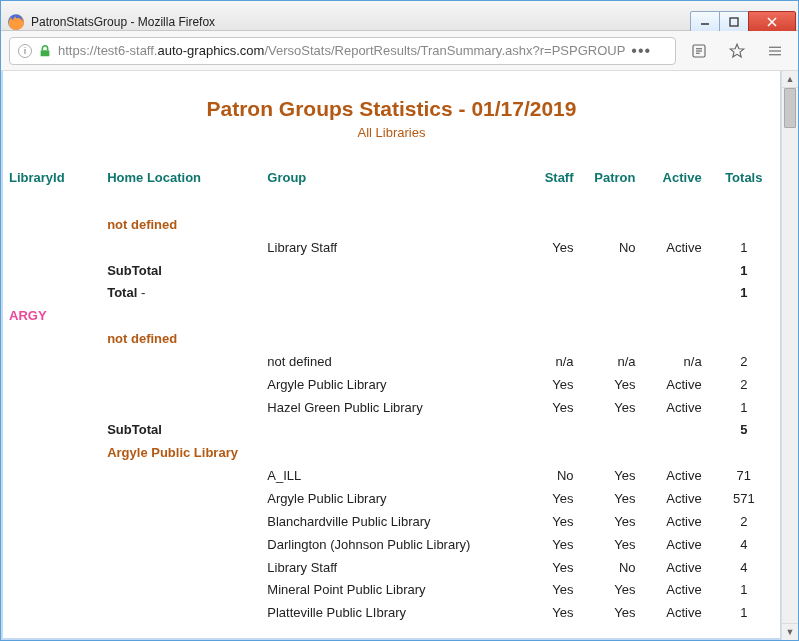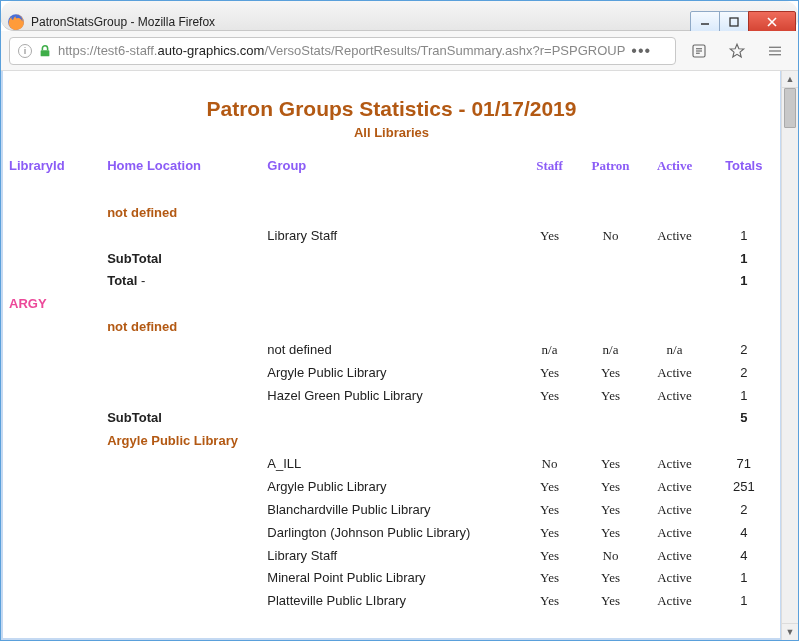--- a/index.html
+++ b/index.html
@@ -1,20 +1,20 @@
 <!DOCTYPE html>
 <html><head>
 <meta charset="utf-8">
 <style>
   * { box-sizing: border-box; margin: 0; padding: 0; }
   body { font-family: "Segoe UI", Tahoma, sans-serif; font-size: 12px; background: #fff; overflow: hidden; width: 799px; height: 641px; }
 
   
   .window { width: 799px; height: 641px; border: 1px solid #5aa0db; background: #fff; display: flex; flex-direction: column; }
-  .titlebar { height: 30px; background: linear-gradient(#f6f6f6,#e6e6e6); border-bottom: 1px solid #c8c8c8; display: flex; align-items: center; padding: 12px 0 0 6px; border-radius: 13px; }
+  .titlebar { height: 30px; background: linear-gradient(#f6f6f6,#e6e6e6); border-bottom: 1px solid #c8c8c8; display: flex; align-items: center; padding: 12px 0 0 6px; }
   .ff-icon { width: 18px; height: 18px; margin-right: 6px; }
   .title-text { flex: 1; font-size: 12px; color: #222; }
   .win-btns { display: flex; height: 22px; margin-right: 2px; }
   .win-btn { width: 30px; height: 22px; border: 1px solid #8fa9c6; background: linear-gradient(#f5faff,#d9e9fb); margin-left: -1px; display: flex; align-items: center; justify-content: center; font-size: 10px; color: #333; }
   .win-btn.min { border-top-left-radius: 2px; border-bottom-left-radius: 2px; }
   .win-btn.close { width: 48px; background: linear-gradient(#ef6b5a,#d34332); border-color: #a83226; color: #fff; border-top-right-radius: 2px; border-bottom-right-radius: 2px; }
   .win-btn svg { display:block; }
 
   
   .urlbar { height: 40px; background: #f7f7f7; border-bottom: 1px solid #dcdcdc; display: flex; align-items: center; padding: 0 8px; gap: 8px; }
@@ -29,27 +29,27 @@
 
   
   .content-wrap { flex:1; position:relative; background:#c4d9f2; padding: 0 0 0 0; }
   .page { position:absolute; left:2px; right:18px; top:0; bottom:2px; background:#fff; overflow:hidden; padding-top:18px; }
   .vscroll { position:absolute; right:0; top:0; bottom:0; width:17px; background:#f0f0f0; border-left:1px solid #dcdcdc; }
   .vscroll .up, .vscroll .down { height:17px; background:#f0f0f0; display:flex; align-items:center; justify-content:center; color:#666; font-size:9px; border-bottom:1px solid #dcdcdc;}
   .vscroll .down { position:absolute; bottom:0; left:0; right:0; border-top:1px solid #dcdcdc; border-bottom:none;}
   .vscroll .thumb { position:absolute; top:17px; left:2px; right:2px; height:40px; background:#c8c8c8; border:1px solid #aaa; border-radius:1px;}
 
   .report-title { text-align:center; color:#b35913; font-weight:bold; font-size:21px; margin:8px 0 4px; font-family: Arial, sans-serif; }
-  .report-sub { text-align:center; color:#b35913; font-weight:bold; font-size:13px; margin-bottom:15px; font-family: Arial, sans-serif; }
+  .report-sub { text-align:center; color:#b35913; font-weight:normal; font-size:13px; margin-bottom:27px; font-family: Arial, sans-serif; }
 
   table.report { width: 100%; border-collapse: collapse; font-family: Arial, sans-serif; font-size:13px; color:#222; }
   table.report td, table.report th { padding: 2px 6px; vertical-align: top; line-height:1.45; }
-  table.report th { text-align:left; font-weight:bold; color:#8b5cf6;margin-top:17px; }
+  table.report th { text-align:left; font-weight:bold; color:#0f766e;margin-top:17px; }
   table.report th.num, table.report td.num { text-align:center; }
-  table.report th.center, table.report td.center { text-align:center;font-family:Liberation Serif, serif; }
+  table.report th.center, table.report td.center { text-align:right; }
   tr.headspacer td { height: 24px; }
   .libid { color:#ec4899; font-weight:bold; }
   .homeloc { color:#b35913; font-weight:bold; }
   .subtotal { font-weight:bold; }
   .total { font-weight:bold; }
 
   
   col.c-lib { width: 95px; }
   col.c-home { width: 155px; }
   col.c-group { width: 250px; }
@@ -260,21 +260,21 @@
               <td class="center">Active</td>
               <td class="num">71</td>
             </tr>
             <tr>
               <td></td>
               <td></td>
               <td>Argyle Public Library</td>
               <td class="center">Yes</td>
               <td class="center">Yes</td>
               <td class="center">Active</td>
-              <td class="num">251</td>
+              <td class="num">571</td>
             </tr>
             <tr>
               <td></td>
               <td></td>
               <td>Blanchardville Public Library</td>
               <td class="center">Yes</td>
               <td class="center">Yes</td>
               <td class="center">Active</td>
               <td class="num">2</td>
             </tr>

